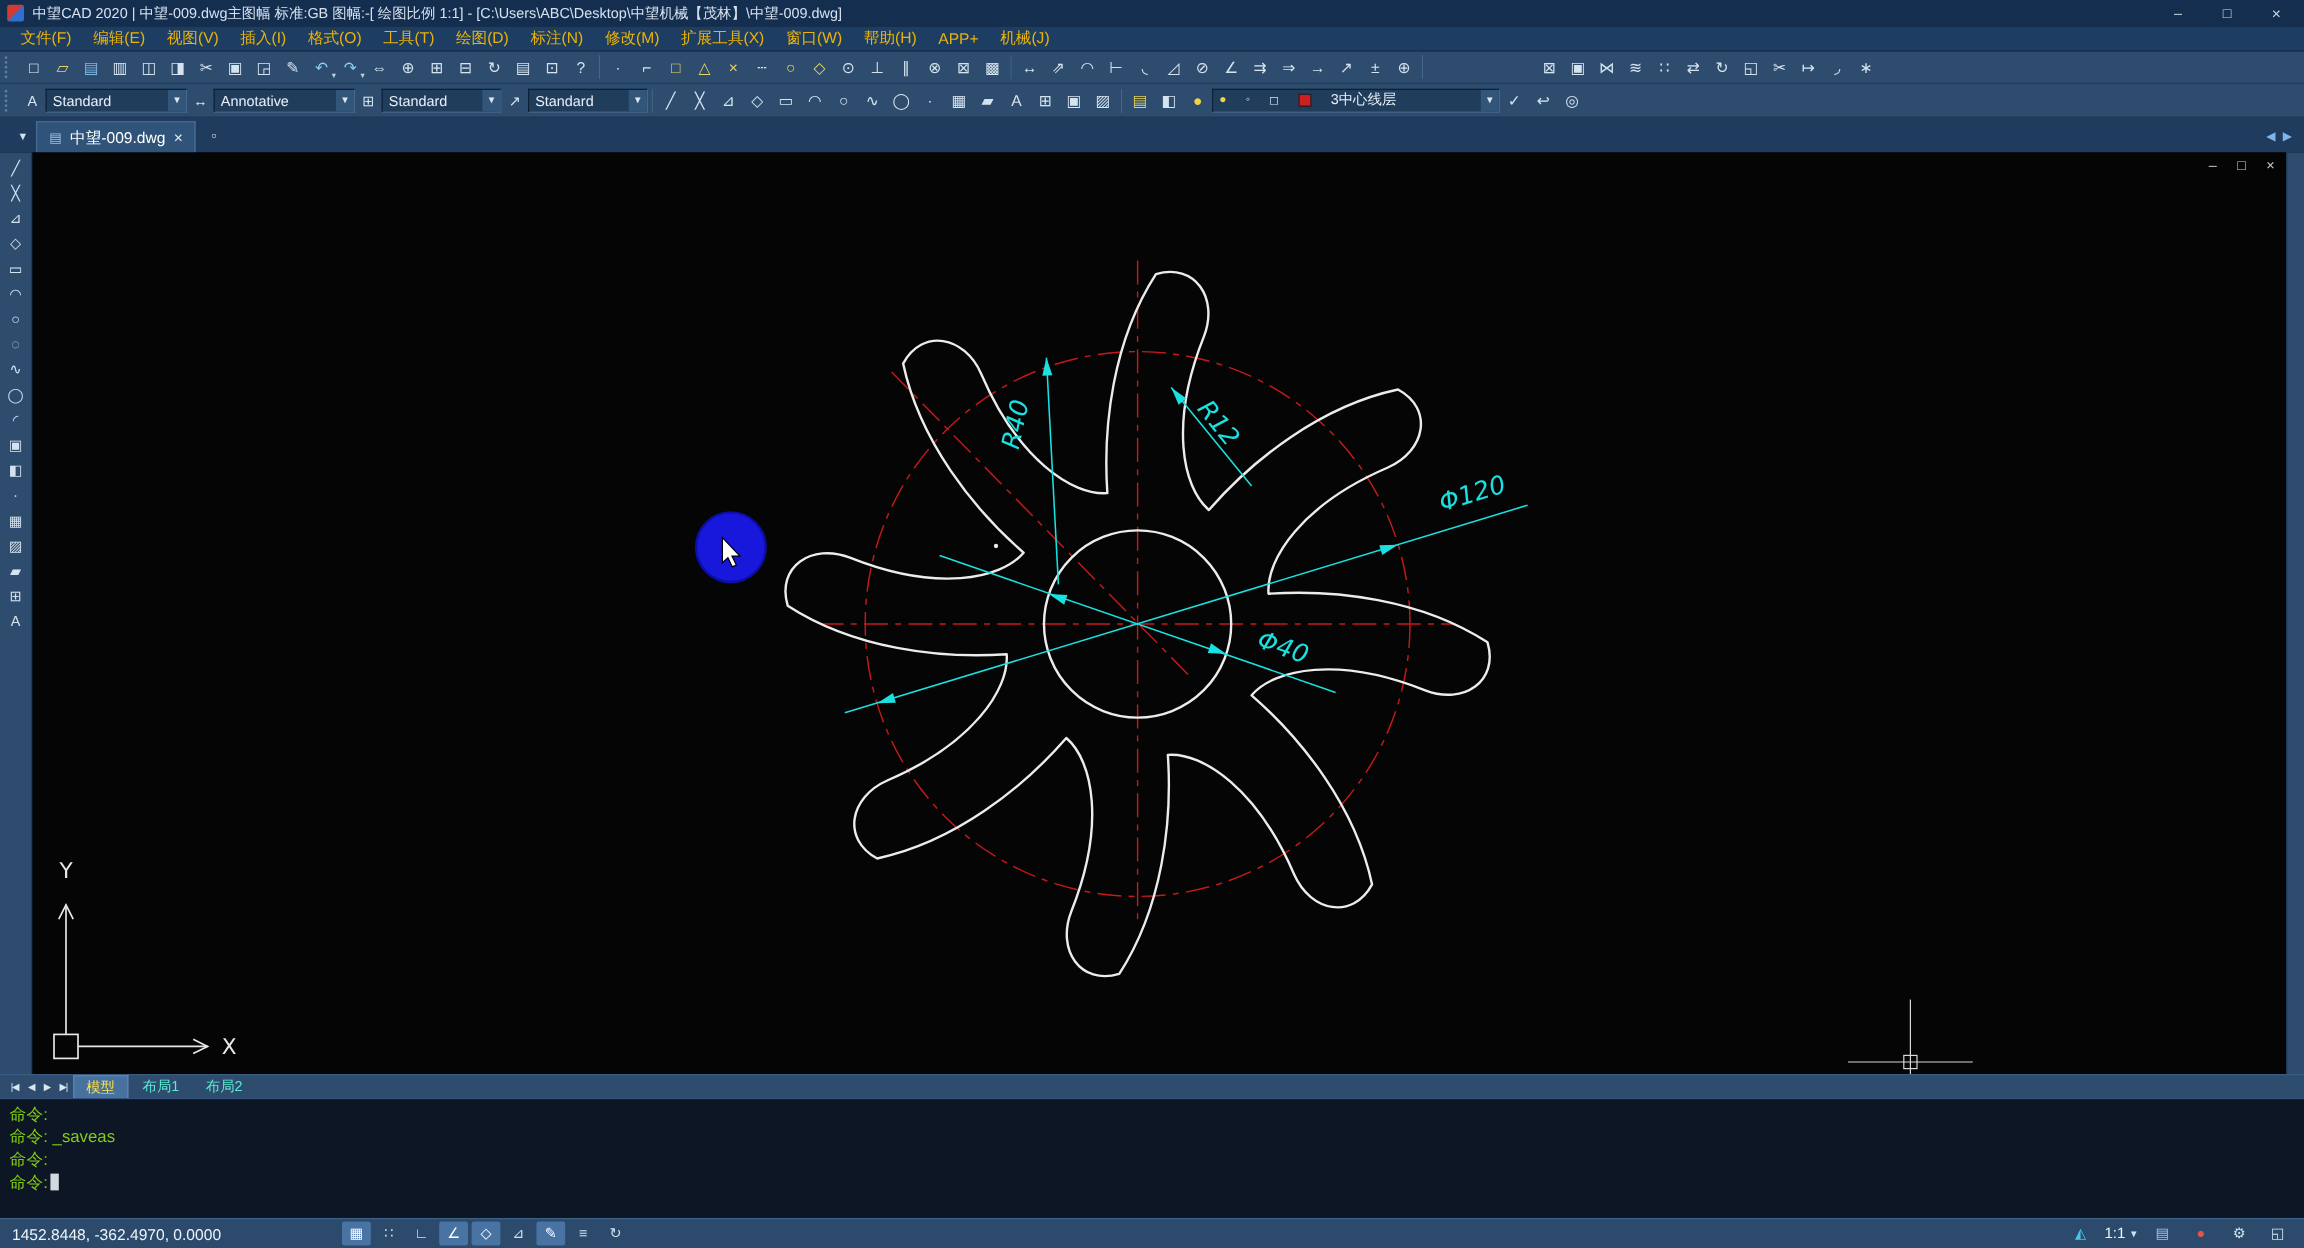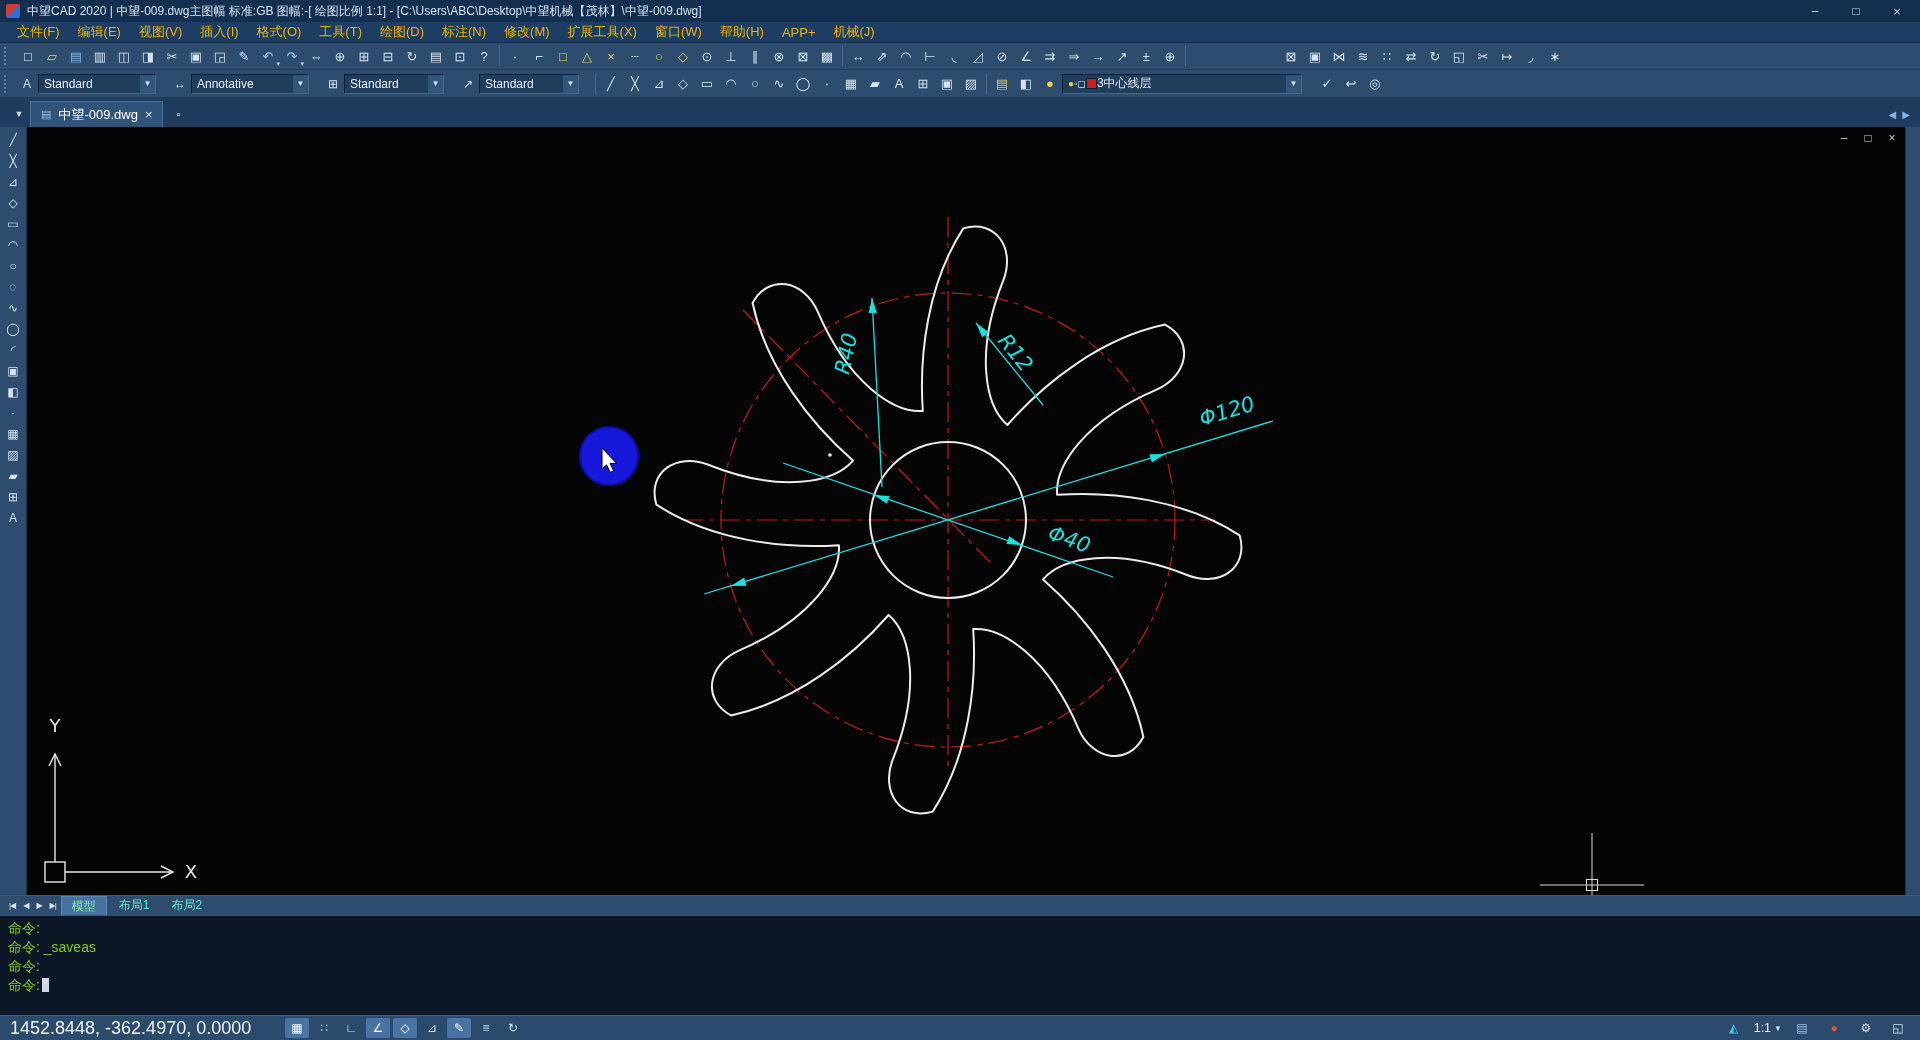--- a/index.html
+++ b/index.html
@@ -22,21 +22,21 @@
   .toolbar{background:#2d4c6e;display:flex;align-items:center;border-bottom:1px solid #2039556}
   #toolbar1{height:27px;border-bottom:1px solid #223d5a}
   #toolbar2{height:28px;border-bottom:1px solid #223d5a}
   .grip{width:7px;height:18px;border-left:2px dotted #5d80a6;margin:0 5px 0 4px}
   .tb-sep{width:1px;height:20px;background:#1e3a57;border-right:1px solid #46678c;margin:0 3px}
   .tbi{width:24px;height:22px;display:flex;align-items:center;justify-content:center;font-size:13px;color:#d5e3f0;position:relative;flex:0 0 auto}
   .tbi .caret{position:absolute;right:0;bottom:0;font-size:7px;color:#bcd2e6;line-height:7px}
   .lti{width:22px;height:20px;display:flex;align-items:center;justify-content:center;font-size:12px;color:#d5e3f0;flex:0 0 auto}
   .combo-icon{width:22px;height:22px;display:flex;align-items:center;justify-content:center;font-size:12px;color:#d5e3f0}
   .combo{height:20px;background:#203d5c;border:1px solid #0f2036;border-bottom-color:#46678c;border-right-color:#46678c;
-    display:flex;align-items:center;font-size:12px;color:#e9eff7;padding-left:5px;margin-right:13px;gap:0;white-space:nowrap}
+    display:flex;align-items:center;font-size:12px;color:#e9eff7;padding-left:5px;margin-right:0;gap:16px;white-space:nowrap}
   .combo .cval{flex:1;overflow:hidden}
   .combo .arrow{margin-left:auto;width:15px;align-self:stretch;background:#32557a;display:flex;align-items:center;justify-content:center;font-size:8px;color:#dce7f2}
   .chip{width:11px;height:11px;border:1px solid #0c1c2e;flex:0 0 auto}
 
   
   .tabrow{height:29px;background:#1f3c5f;display:flex;align-items:flex-end;padding-left:8px;position:relative}
   .tab-drop{width:22px;height:22px;display:flex;align-items:center;justify-content:center;color:#cfe0ef;font-size:9px;margin-bottom:2px}
   .doctab{height:26px;background:#2f5379;border:1px solid #466f99;border-bottom:none;display:flex;align-items:center;gap:7px;padding:0 10px;font-size:13px;color:#fff}
   .doctab .ticon{font-size:11px;color:#9fc3e8}
   .doctab .tclose{font-size:13px;color:#e8eef5}
@@ -48,30 +48,30 @@
   .left-toolbar{width:27px;background:#2d4c6e;display:flex;flex-direction:column;align-items:center;padding-top:3px;gap:1px;border-right:1px solid #1c3551}
   .canvas{flex:1;background:#050505;position:relative;overflow:hidden}
   .right-strip{width:15px;background:#2d4c6e;border-left:1px solid #1c3551}
   .child-controls{position:absolute;top:4px;right:6px;display:flex;gap:10px;color:#c3cdd8;font-size:12px}
   .cw-btn{display:inline-flex;align-items:center;justify-content:center;width:14px;height:14px}
 
   
   .layout-tabs{height:20px;background:#2d4c6e;display:flex;align-items:center;gap:2px;padding-left:6px;font-size:12px;border-top:1px solid #3a5c82}
   .nav-btn{color:#d9e4ef;font-size:8px;padding:0 3px;letter-spacing:-1px}
   .ltab{padding:1px 10px;color:#5eead4}
-  .ltab.active{background:#47719e;color:#86efac;border:1px solid #5c87b5;border-bottom:none}
+  .ltab.active{background:#47719e;color:#fde047;border:1px solid #5c87b5;border-bottom:none}
 
   
   .command{height:100px;background:#0c1624;padding:3px 8px;font-size:14px;color:#84cc16;border-top:1px solid #33517a}
   .cmd-line{height:19px;line-height:19px;white-space:pre}
   .caret-block{display:inline-block;width:7px;height:14px;background:#d2d9e0;vertical-align:-2px;margin-left:2px}
 
   
   .statusbar{height:25px;background:#2b4a6c;border-top:1px solid #3d6287;display:flex;align-items:center;font-size:13px;color:#e8eef5;padding:0 10px;gap:3px}
-  .coords{width:272px;font-size:18px;color:#eef3f8}
+  .coords{width:272px;font-size:13px;color:#eef3f8}
   .sticon{min-width:24px;height:20px;display:flex;align-items:center;justify-content:center;font-size:12px;color:#cfe0ef;border-radius:2px;padding:0 2px}
   .sticon.active{background:#4873a3;color:#fff}
   .st-right{margin-left:auto;display:flex;align-items:center;gap:8px}
   .st-label{font-size:12.5px;color:#eef3f8;display:flex;align-items:center;gap:3px}
   .st-label .sc{font-size:8px;color:#cfe0ef}
 </style>
 </head>
 <body>
 
 <div class="app">

